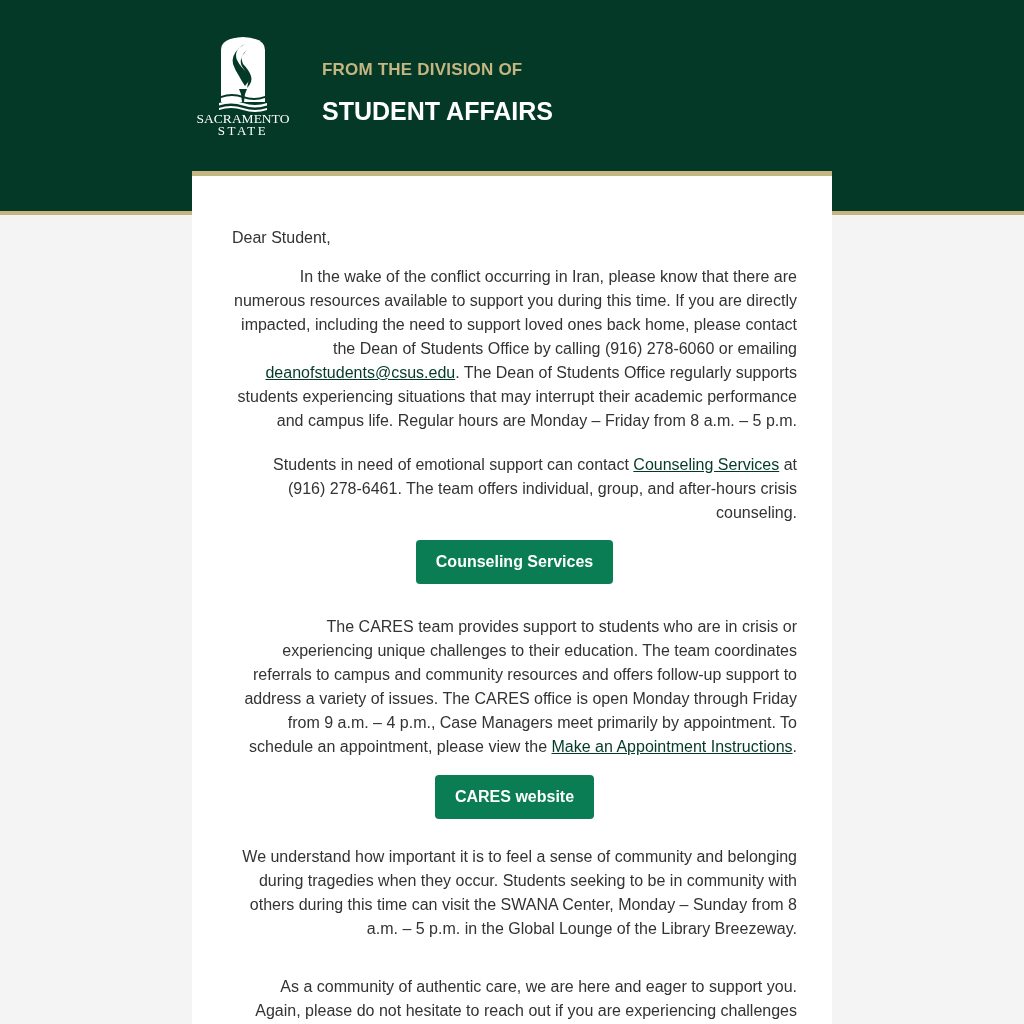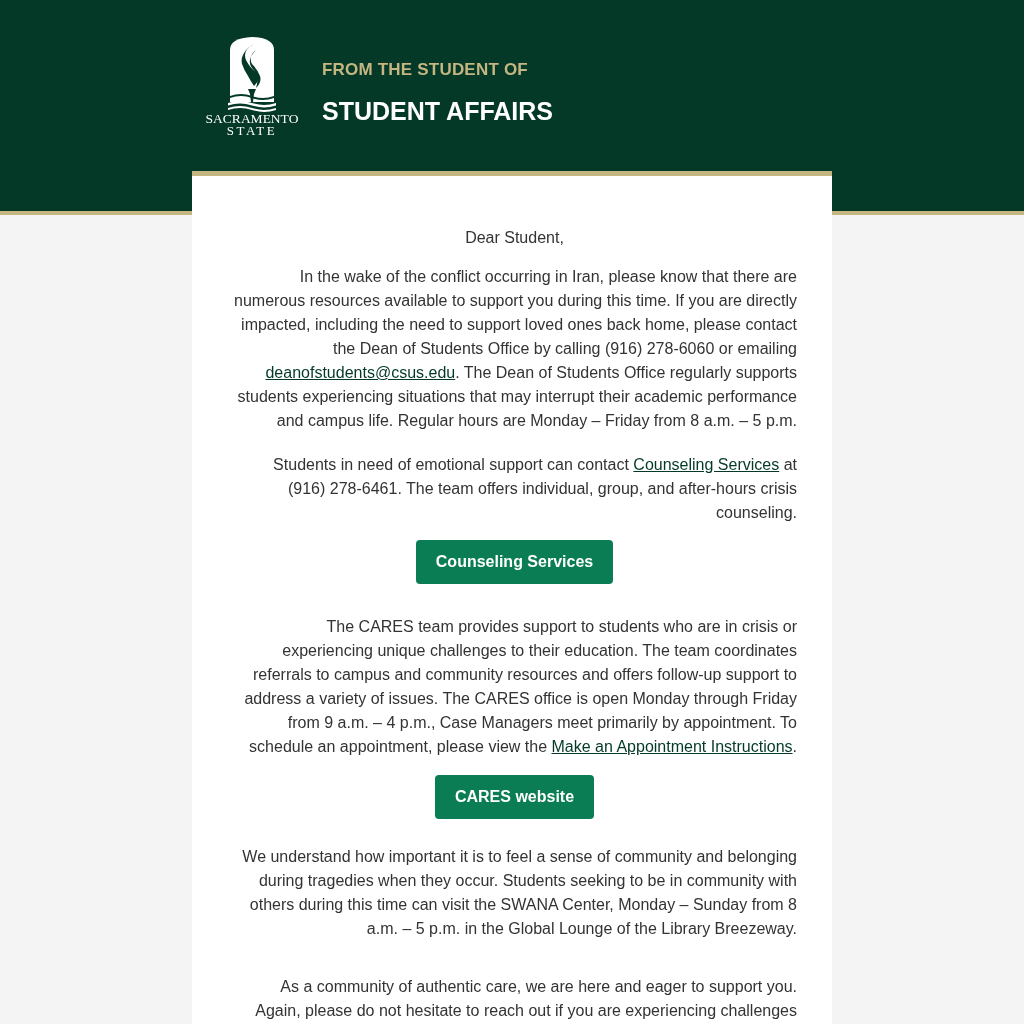--- a/index.html
+++ b/index.html
@@ -17,21 +17,21 @@
       background: #043927;
     }
     .top-stripe {
       position: absolute; left: 0; top: 211px; width: 1024px; height: 4px;
       background: #c4b581;
     }
     .header {
       position: absolute; left: 192px; top: 0; width: 640px; height: 171px;
     }
     .logo {
-      position: absolute; left: 12px; top: 36px; width: 96px; height: 100px;
+      position: absolute; left: 3px; top: 36px; width: 96px; height: 100px;
     }
     .header-text {
       position: absolute; left: 130px; top: 60px;
     }
     .header-kicker {
       color: #c4b581; font-weight: bold; font-size: 17px; letter-spacing: 0.2px;
       line-height: 20px;
     }
     .header-title {
       color: #ffffff; font-weight: bold; font-size: 25px; line-height: 30px;
@@ -41,21 +41,21 @@
       position: absolute; left: 192px; top: 171px; width: 640px; height: 900px;
       background: #ffffff;
       border-top: 5px solid #c4b581;
       box-sizing: border-box;
     }
     .content {
       position: absolute; left: 40px; top: 50px; width: 565px;
       color: #333333; font-size: 16px; line-height: 24px;
     }
     .content p { margin: 0; }
-    .greeting { margin-bottom: 15px !important; text-align: center; }
+    .greeting { margin-bottom: 15px !important; }
     .para { margin-bottom: 10px !important; text-align: right; }
     a.inline-link {
       color: #043927; text-decoration: underline;
     }
     .btn-wrap { text-align: center; }
     .btn {
       display: inline-block;
       background: #0a7d54;
       color: #ffffff;
       font-weight: bold;
@@ -86,21 +86,21 @@
         <path d="M44 53 L52 53 L50 58 L49 66 L47 66 L46 58 Z" fill="#043927"></path>
 
         <path d="M26 60 Q37 56 48 60 Q59 64 70 60 L70 62 Q59 66 48 62 Q37 58 26 62 Z" fill="#043927"></path>
         <path d="M24 67 Q36 63 48 67 Q60 71 72 67 L72 69.5 Q60 73.5 48 69.5 Q36 65.5 24 69.5 Z" fill="#ffffff"></path>
         <path d="M24 72 Q36 68 48 72 Q60 76 72 72 L72 74 Q60 78 48 74 Q36 70 24 74 Z" fill="#ffffff"></path>
         <text x="48" y="87" text-anchor="middle" fill="#ffffff" font-family="Liberation Serif, serif" font-size="13.5">SACRAMENTO</text>
         <text x="48" y="99" text-anchor="middle" fill="#ffffff" font-family="Liberation Serif, serif" font-size="13" letter-spacing="2.5">STATE</text>
       </svg>
     </div>
     <div class="header-text">
-      <div class="header-kicker">FROM THE STUDENT OF</div>
+      <div class="header-kicker">FROM THE DIVISION OF</div>
       <div class="header-title">STUDENT AFFAIRS</div>
     </div>
   </div>
 
   <div class="card">
     <div class="content">
       <p class="greeting">Dear Student,</p>
 
       <p class="para"><span>In the wake of the conflict occurring in Iran, please know that there are numerous resources available to support you during this time. If you are directly impacted, including the need to support loved ones back home, please contact the Dean of Students Office by calling (916) 278-6060 or emailing </span><a class="inline-link" href="#">deanofstudents@csus.edu</a><span>. The Dean of Students Office regularly supports students experiencing situations that may interrupt their academic performance and campus life. Regular hours are Monday – Friday from 8 a.m. – 5 p.m.</span></p>
 

